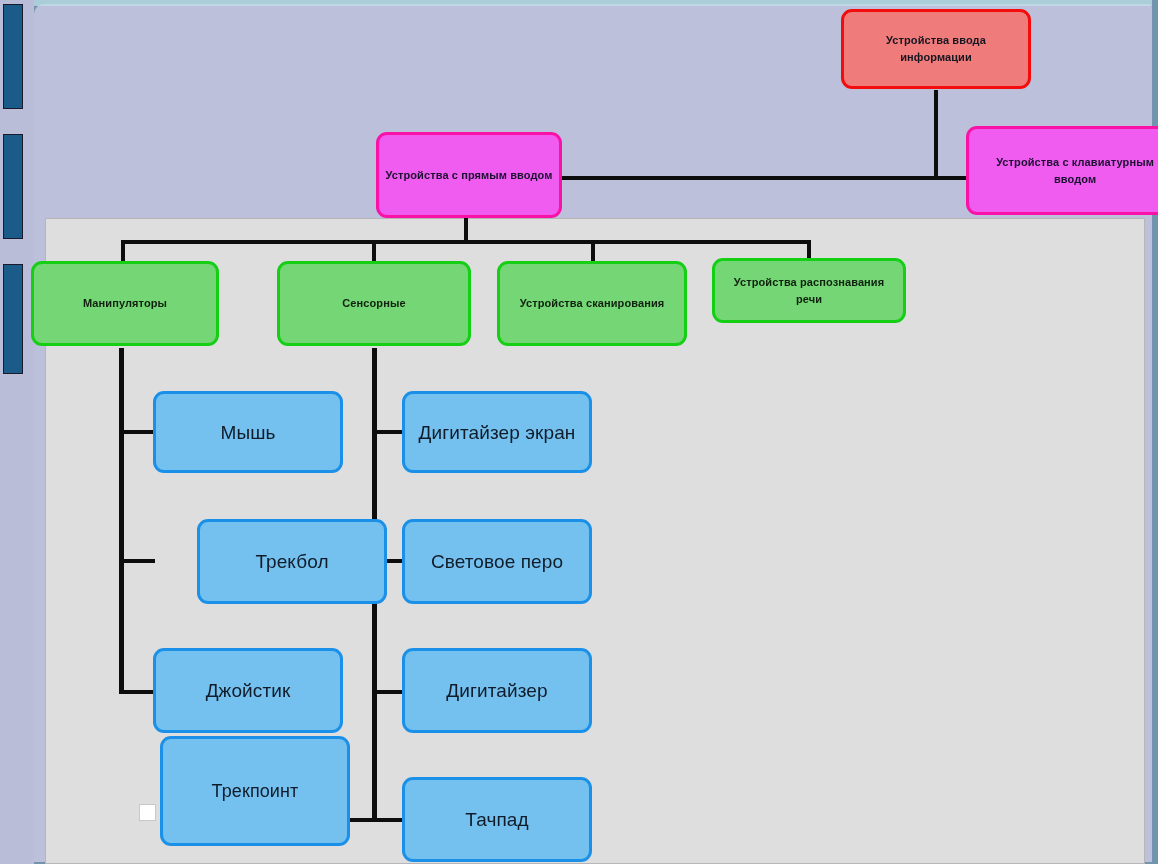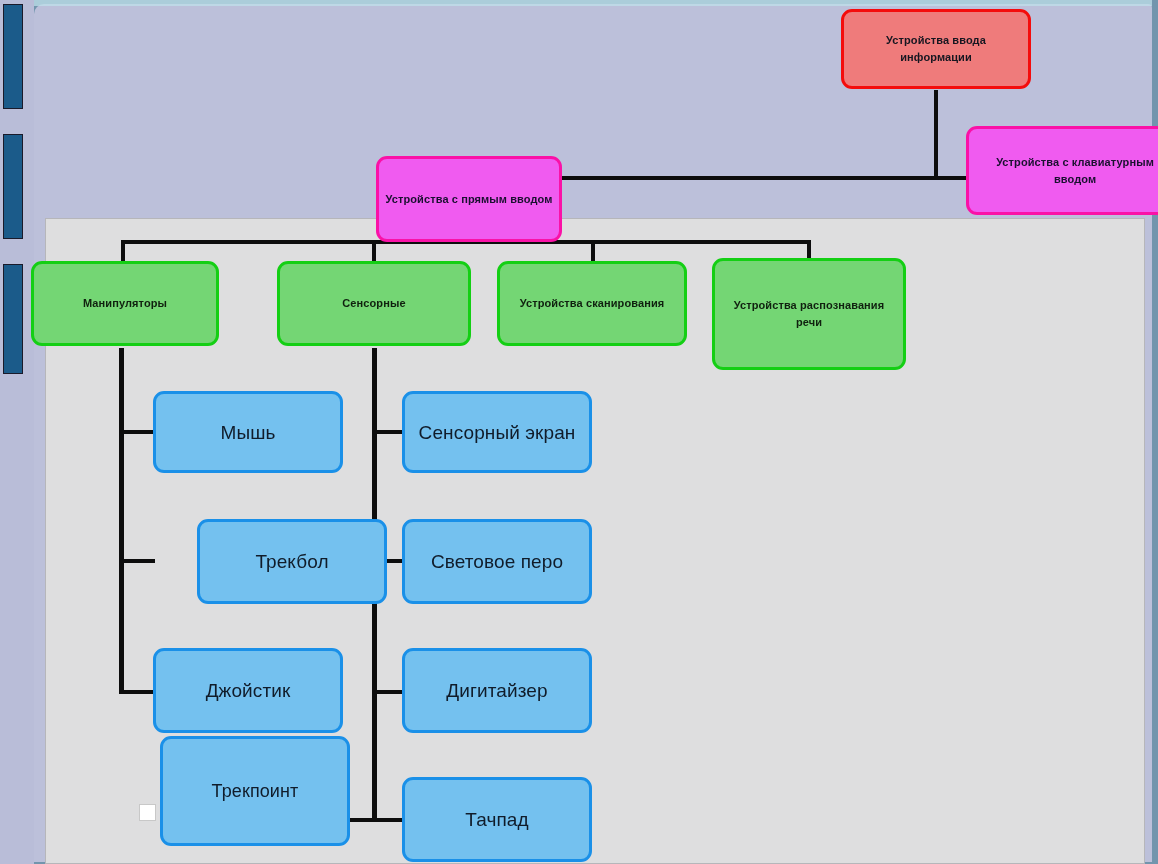--- a/index.html
+++ b/index.html
@@ -182,56 +182,56 @@
   <div class="line" style="left:345px; top:818px; width:59px; height:4px;"></div>
 
   <div class="node n-red" style="left:841px; top:9px; width:190px; height:80px;">
     <span>Устройства ввода информации</span>
   </div>
 
   <div class="node n-magenta" style="left:966px; top:126px; width:218px; height:89px;">
     <span>Устройства с клавиатурным вводом</span>
   </div>
 
-  <div class="node n-magenta" style="left:376px; top:132px; width:186px; height:86px;margin-top:24px;">
+  <div class="node n-magenta" style="left:376px; top:132px; width:186px; height:86px;">
     <span>Устройства с прямым вводом</span>
   </div>
 
   <div class="node n-green" style="left:31px; top:261px; width:188px; height:85px;">
     <span>Манипуляторы</span>
   </div>
 
   <div class="node n-green" style="left:277px; top:261px; width:194px; height:85px;">
     <span>Сенсорные</span>
   </div>
 
   <div class="node n-green" style="left:497px; top:261px; width:190px; height:85px;">
     <span>Устройства сканирования</span>
   </div>
 
-  <div class="node n-green" style="left:712px; top:258px; width:194px; height:112px;justify-content:flex-end;">
+  <div class="node n-green" style="left:712px; top:258px; width:194px; height:65px;justify-content:flex-end;">
     <span>Устройства распознавания речи</span>
   </div>
 
   <div class="node n-blue" style="left:153px; top:391px; width:190px; height:82px;">
     <span>Мышь</span>
   </div>
   <div class="node n-blue" style="left:153px; top:519px; width:190px; height:85px;margin-left:44px;">
     <span>Трекбол</span>
   </div>
   <div class="node n-blue" style="left:153px; top:648px; width:190px; height:85px;">
     <span>Джойстик</span>
   </div>
   <div class="node n-blue selected" style="left:160px; top:736px; width:190px; height:110px;">
     <span>Трекпоинт</span>
   </div>
   <div class="handle" style="left:139px; top:804px;"></div>
 
   <div class="node n-blue" style="left:402px; top:391px; width:190px; height:82px;">
-    <span>Сенсорный экран</span>
+    <span>Дигитайзер экран</span>
   </div>
   <div class="node n-blue" style="left:402px; top:519px; width:190px; height:85px;">
     <span>Световое перо</span>
   </div>
   <div class="node n-blue" style="left:402px; top:648px; width:190px; height:85px;">
     <span>Дигитайзер</span>
   </div>
   <div class="node n-blue" style="left:402px; top:777px; width:190px; height:85px;">
     <span>Тачпад</span>
   </div>

